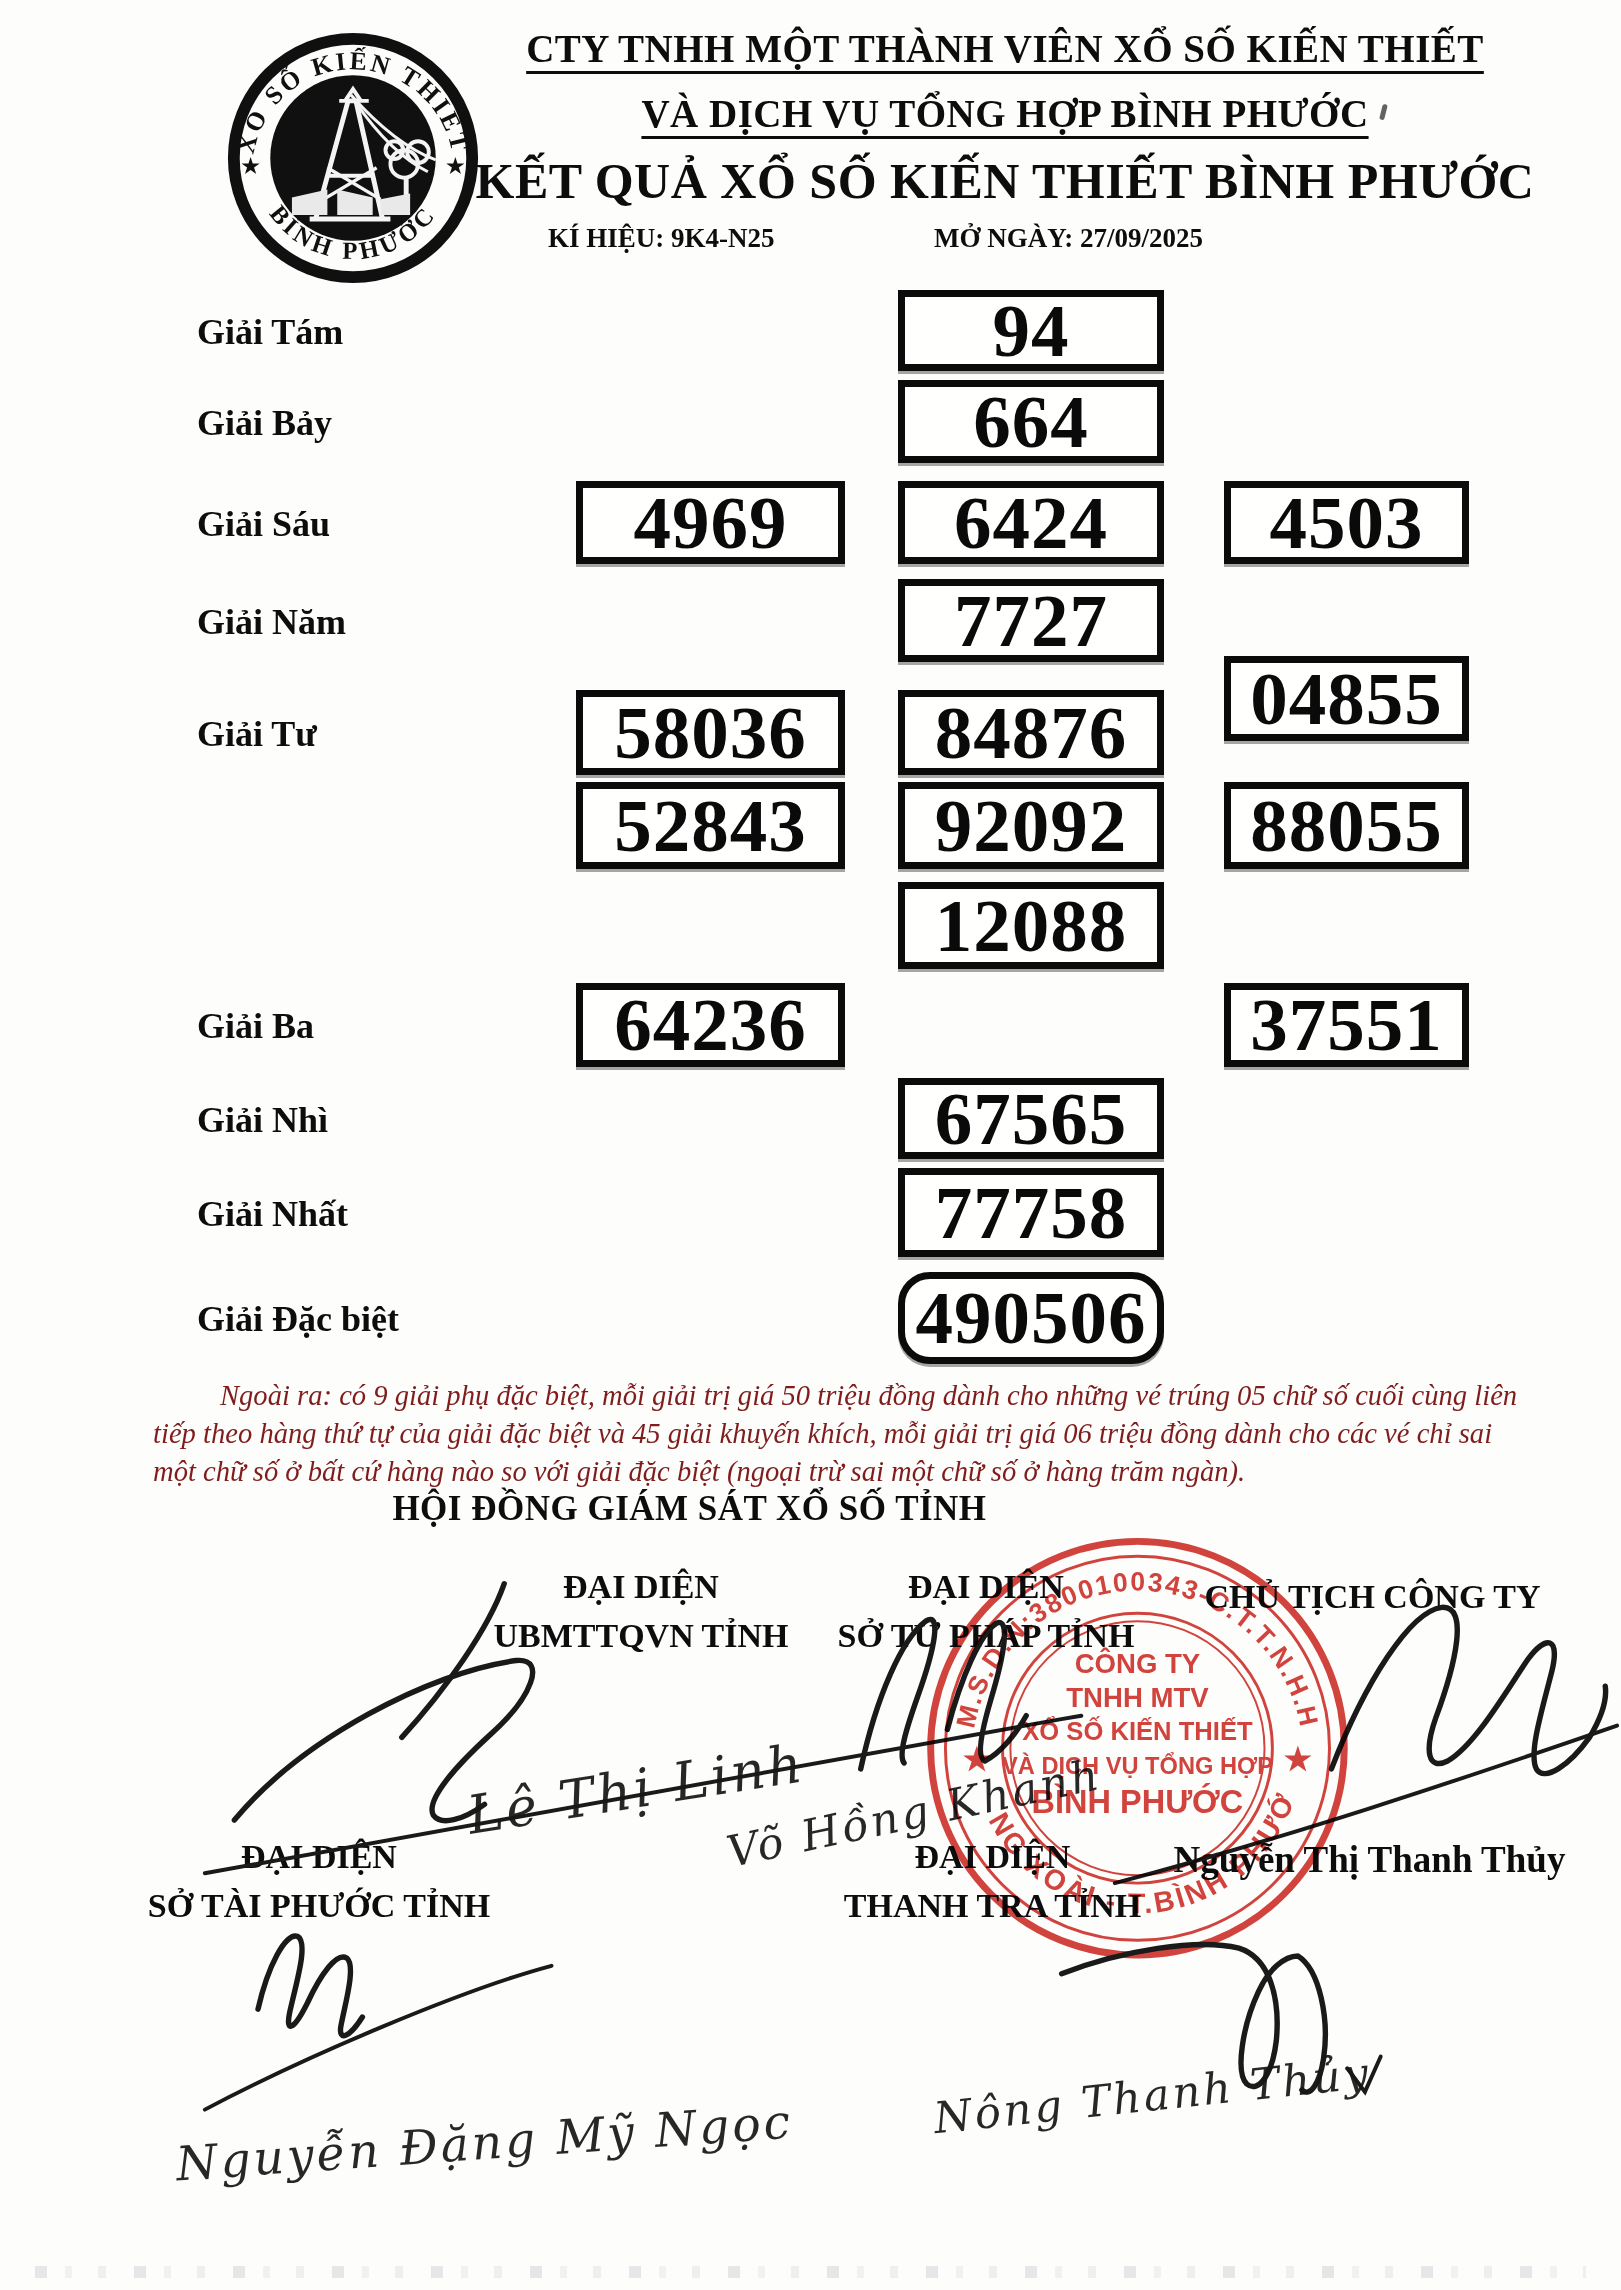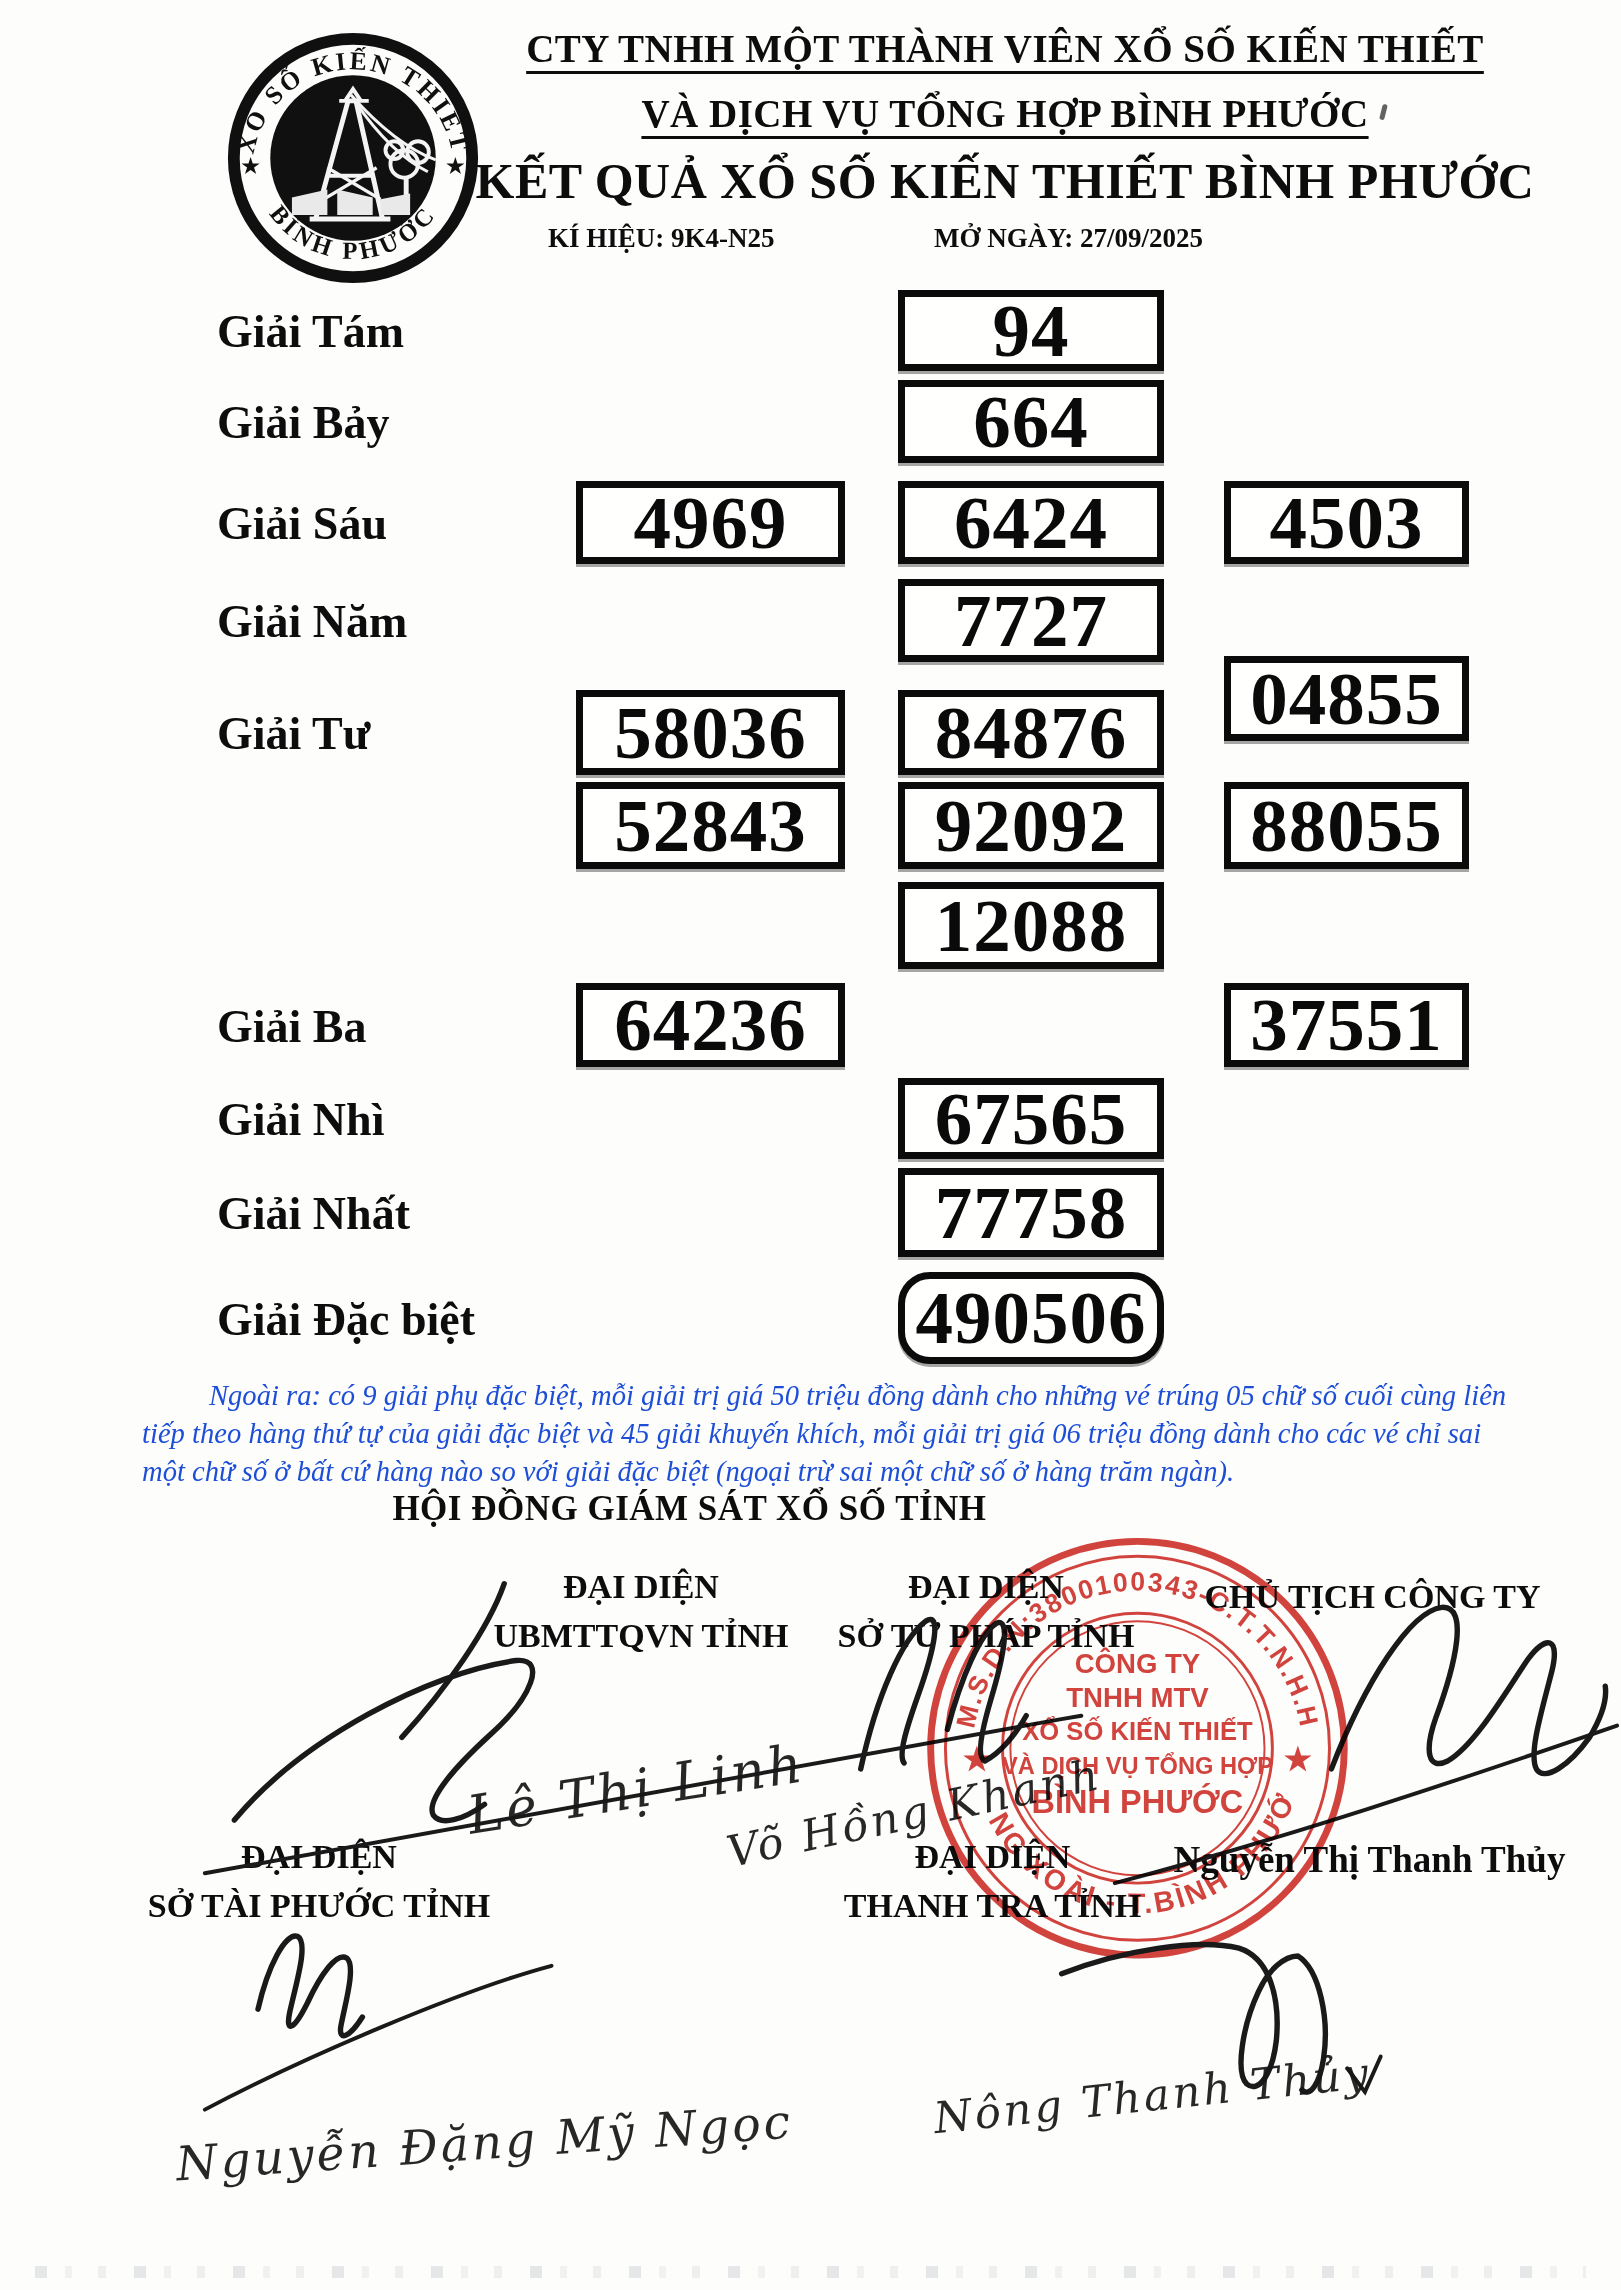--- a/index.html
+++ b/index.html
@@ -10,31 +10,31 @@
   }
   .abs{position:absolute;}
   
   .hdr-line{position:absolute;left:463px;width:1084px;text-align:center;font-weight:700;}
   .hdr-company{font-size:39px;letter-spacing:0.5px;}
   .hdr-company .u{text-decoration:underline;text-decoration-thickness:3px;text-underline-offset:8.9px;}
   .hdr-title{font-size:50px;letter-spacing:0.5px;}
   .hdr-info{position:absolute;top:223px;font-size:27px;font-weight:700;white-space:nowrap;}
   .speck{position:absolute;left:1381px;top:104px;width:4.9px;height:15.8px;border-radius:3px;background:#3c3c3c;transform:rotate(14deg);opacity:.8;}
   
-  .prize-label{position:absolute;left:197px;font-size:46px;font-weight:700;display:flex;align-items:center;white-space:nowrap;margin-left:20px;}
+  .prize-label{position:absolute;left:197px;font-size:36px;font-weight:700;display:flex;align-items:center;white-space:nowrap;}
   .prize-box{
     position:absolute;border:7.9px solid #0b0b0b;background:#fffffe;
     display:flex;align-items:center;justify-content:center;
     font-size:75px;font-weight:700;letter-spacing:1px;color:#0a0a0a;
     box-shadow:0 3px 0 rgba(0,0,0,.35);
   }
   
   .note{
-    position:absolute;left:142px;top:1377px;width:1387px;
-    font-size:28.6px;line-height:38px;font-style:italic;text-indent:67px;color:#1d4ed8;
+    position:absolute;left:153px;top:1377px;width:1387px;
+    font-size:28.6px;line-height:38px;font-style:italic;text-indent:67px;color:#7f1d1d;
   }
   
   .sup-heading{position:absolute;left:384px;top:1489px;width:611px;text-align:center;font-size:35px;font-weight:700;letter-spacing:0.5px;}
   .rep{position:absolute;text-align:center;font-size:34px;font-weight:700;line-height:49px;white-space:nowrap;}
   .rep-name{position:absolute;text-align:center;font-size:37px;font-weight:700;white-space:nowrap;}
   
   #overlay{position:absolute;left:0;top:0;pointer-events:none;}
   .sigpath{fill:none;stroke:#1a1a1a;stroke-width:5.5;stroke-linecap:round;stroke-linejoin:round;}
   .sigthin{fill:none;stroke:#1a1a1a;stroke-width:4;stroke-linecap:round;}
   .handname{font-family:"DejaVu Serif",serif;font-style:italic;fill:#171717;letter-spacing:3px;opacity:.93;}

